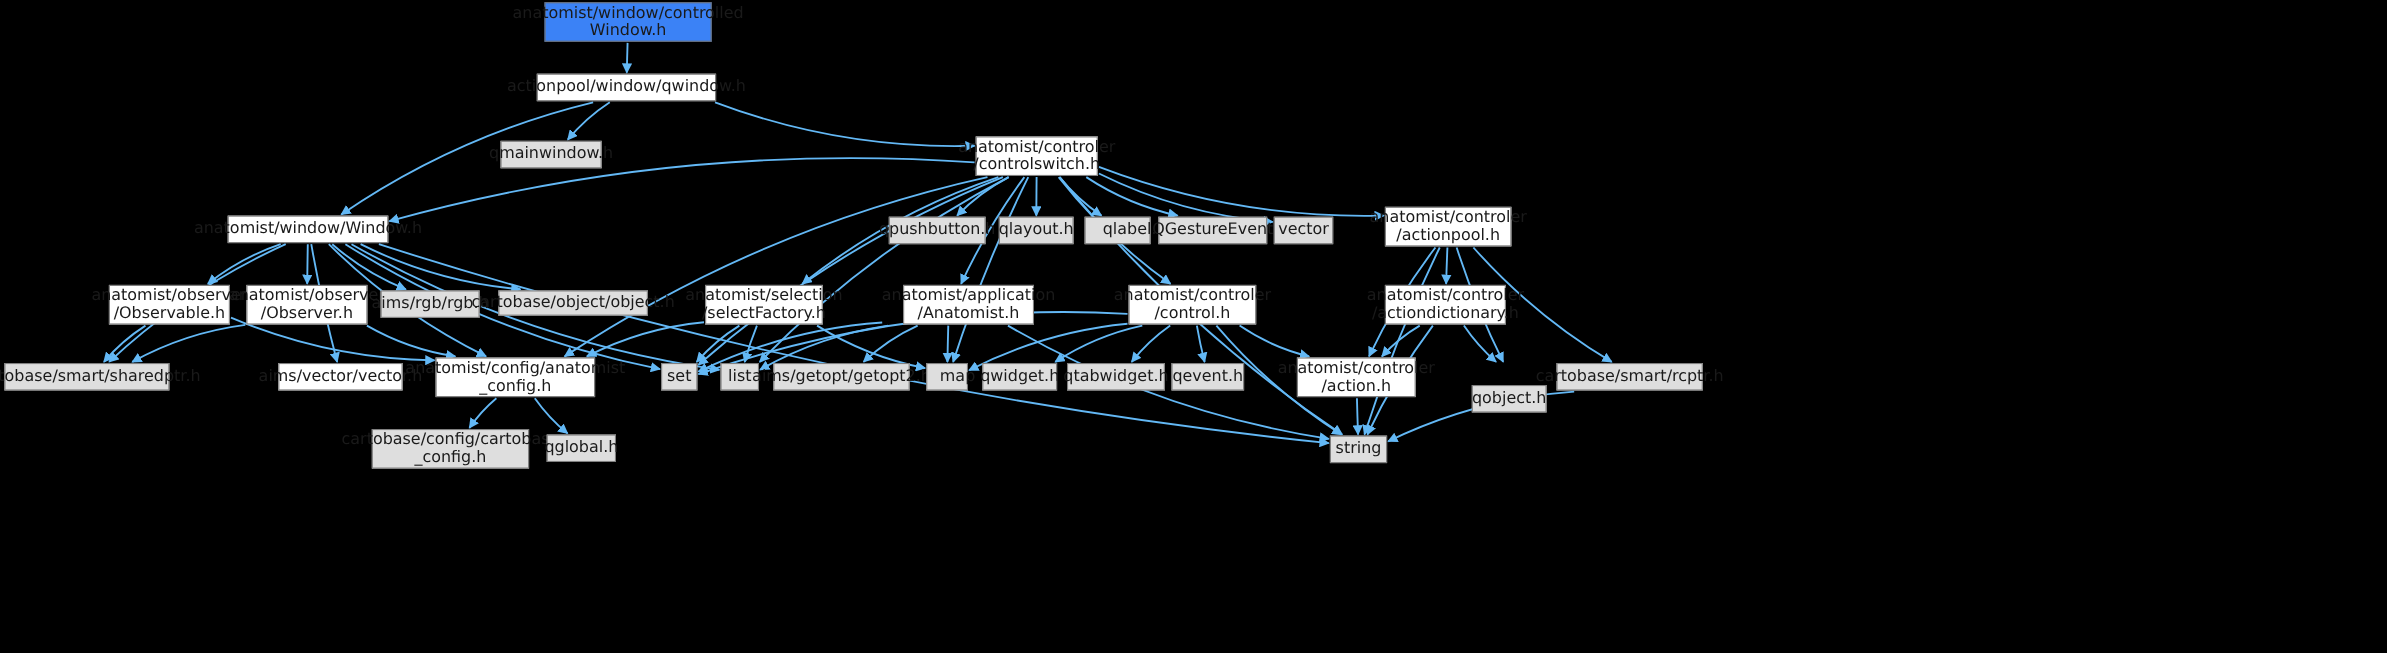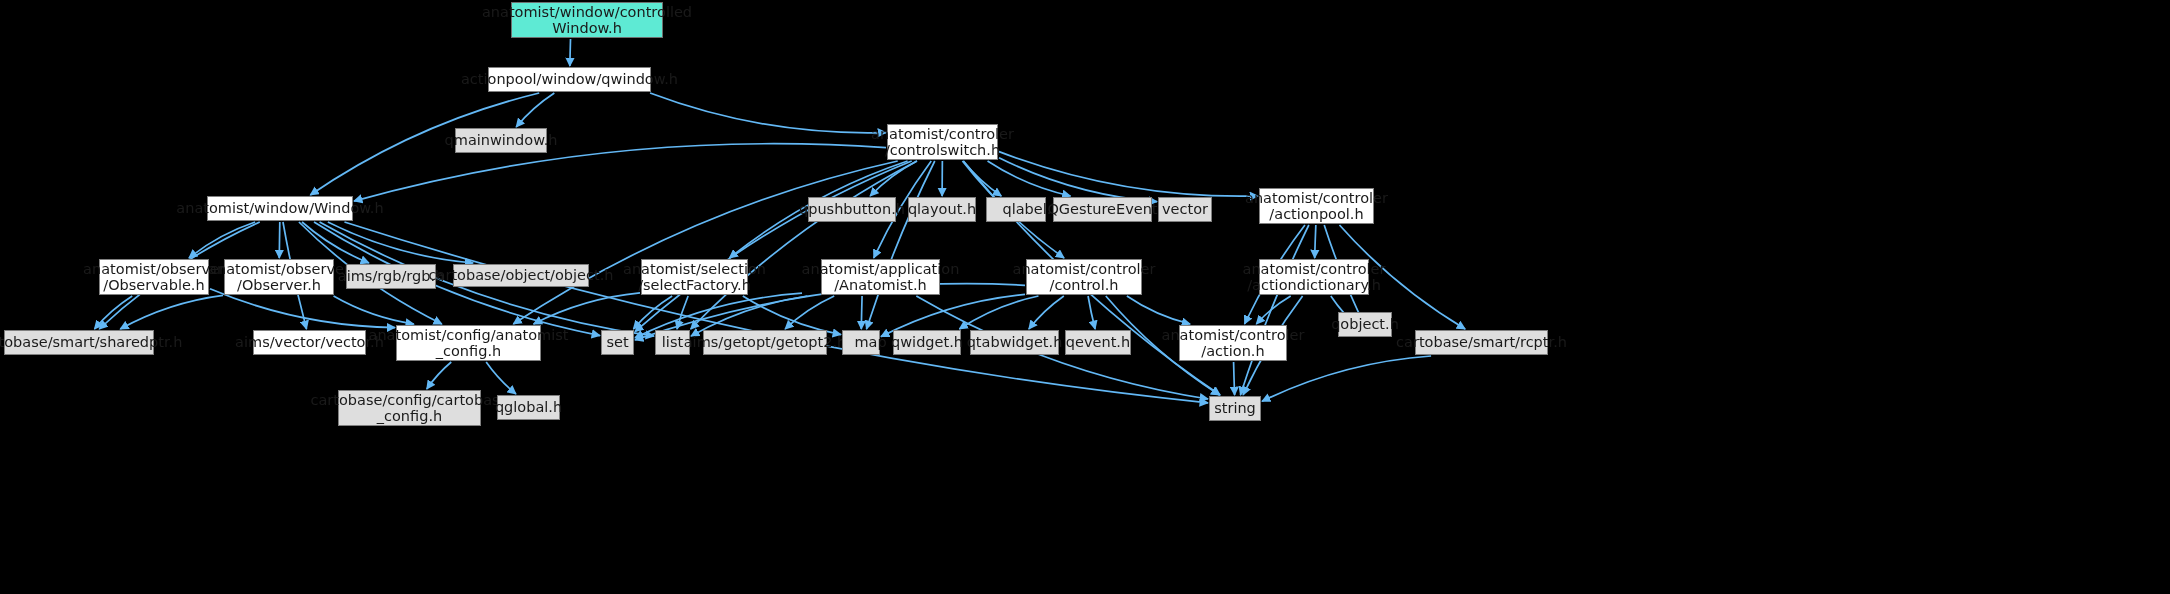--- a/index.html
+++ b/index.html
@@ -4,21 +4,21 @@
 <style>
   html,body{margin:0;padding:0;background:#000;}
   #root{position:relative;width:2170px;height:594px;background:#000;overflow:hidden;
         font-family:"DejaVu Sans","Liberation Sans",sans-serif;}
   svg#edges{position:absolute;left:0;top:0;width:2170px;height:594px;}
   .node{position:absolute;box-sizing:border-box;display:flex;align-items:center;
         justify-content:center;text-align:center;line-height:1.12;
         font-size:14.5px;color:#1a1a1a;border:1px solid #808080;
         background:#ffffff;white-space:pre-line;padding:1px 5px;}
   .node.gray{background:#dedede;}
-  .node.root{background:#5eead4;border-color:#6f6f6f;margin-left:16px;}
+  .node.root{background:#3b82f6;border-color:#6f6f6f;}
 </style>
 </head>
 <body>
 
 <div id="root">
   <svg id="edges" xmlns="http://www.w3.org/2000/svg">
     <defs>
       <marker id="arrow" viewBox="0 0 10 10" refX="9" refY="5" markerWidth="5.5" markerHeight="5.5" orient="auto-start-reverse">
         <path d="M 0 0 L 10 5 L 0 10 z" fill="#63b8f5"></path>
       </marker>
@@ -122,20 +122,20 @@
 _config.h</div>
       <div class="node gray" style="left: 601px; top: 330px; width: 33px; height: 25px;">set</div>
       <div class="node gray" style="left: 655px; top: 330px; width: 35px; height: 25px;">list</div>
       <div class="node gray" style="left: 703px; top: 330px; width: 124px; height: 25px;">aims/getopt/getopt2.h</div>
       <div class="node gray" style="left: 842px; top: 330px; width: 38px; height: 25px; padding-left: 24px;">map</div>
       <div class="node gray" style="left: 893px; top: 330px; width: 68px; height: 25px;">qwidget.h</div>
       <div class="node gray" style="left: 970px; top: 330px; width: 89px; height: 25px;">qtabwidget.h</div>
       <div class="node gray" style="left: 1065px; top: 330px; width: 66px; height: 25px;">qevent.h</div>
       <div class="node" style="left: 1179px; top: 325px; width: 108px; height: 36px;">anatomist/controler
 /action.h</div>
-      <div class="node gray" style="left: 1338px; top: 312px; width: 54px; height: 25px;">qobject.h</div>
+      <div class="node gray" style="left: 1338px; top: 350px; width: 68px; height: 25px;">qobject.h</div>
       <div class="node gray" style="left: 1415px; top: 330px; width: 133px; height: 25px;">cartobase/smart/rcptr.h</div>
       <div class="node gray" style="left: 338px; top: 390px; width: 143px; height: 36px;">cartobase/config/cartobase
 _config.h</div>
       <div class="node gray" style="left: 497px; top: 395px; width: 63px; height: 25px;">qglobal.h</div>
       <div class="node gray" style="left: 1209px; top: 396px; width: 52px; height: 25px;">string</div>
     </div>
 </div>
 
 </body></html>

